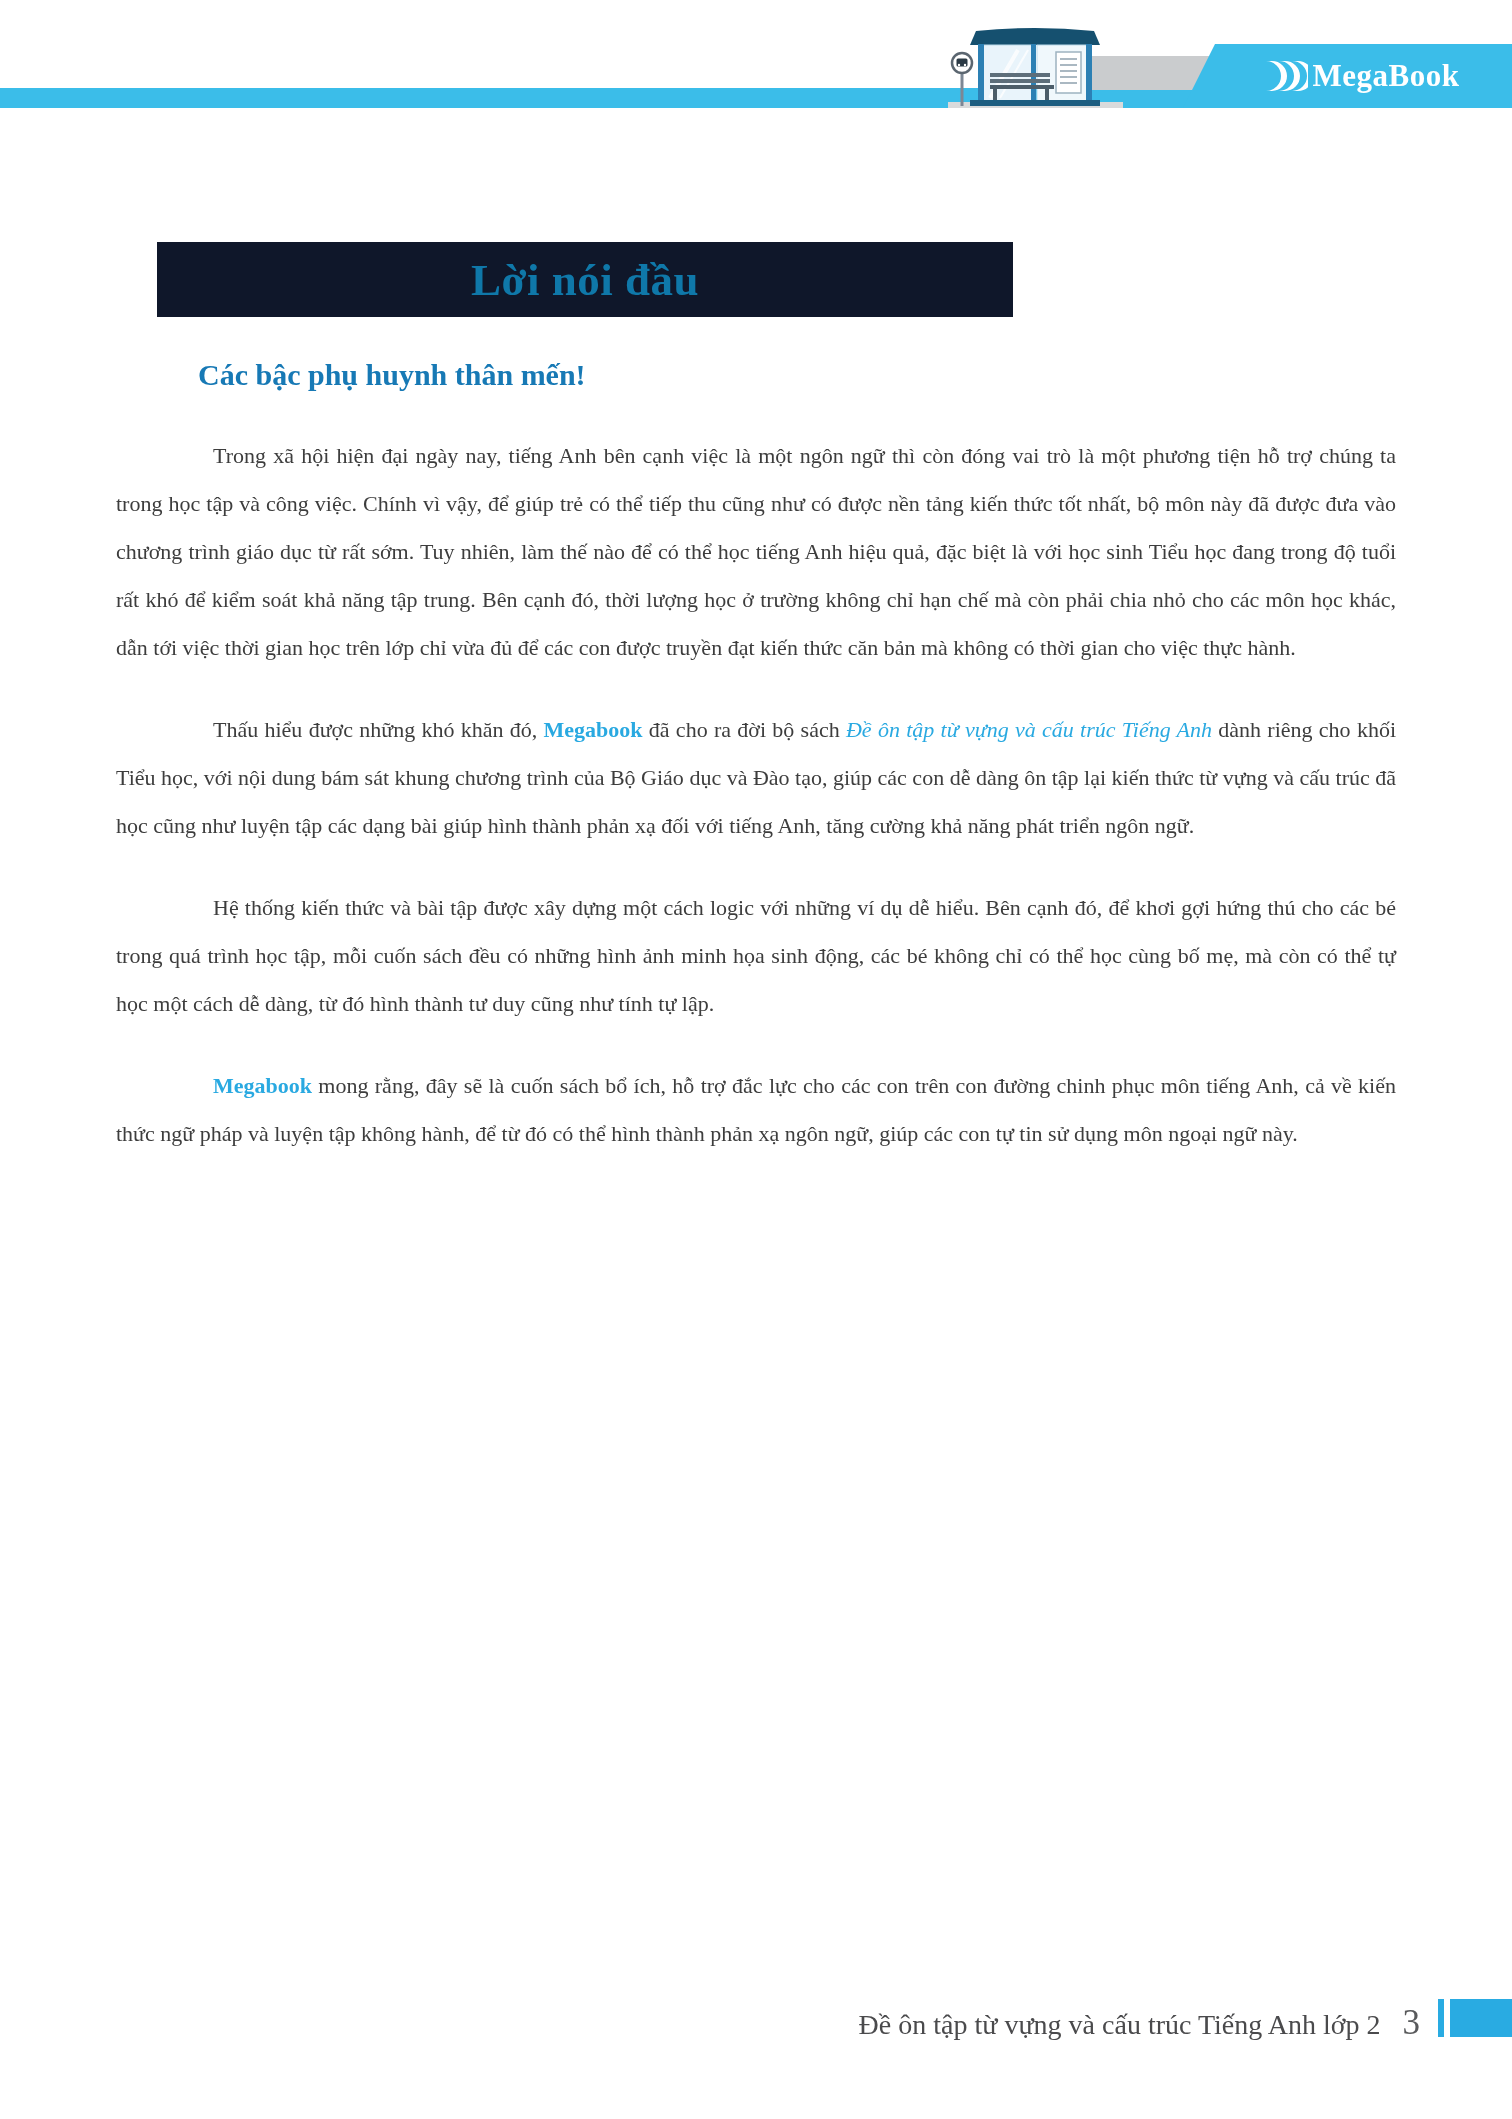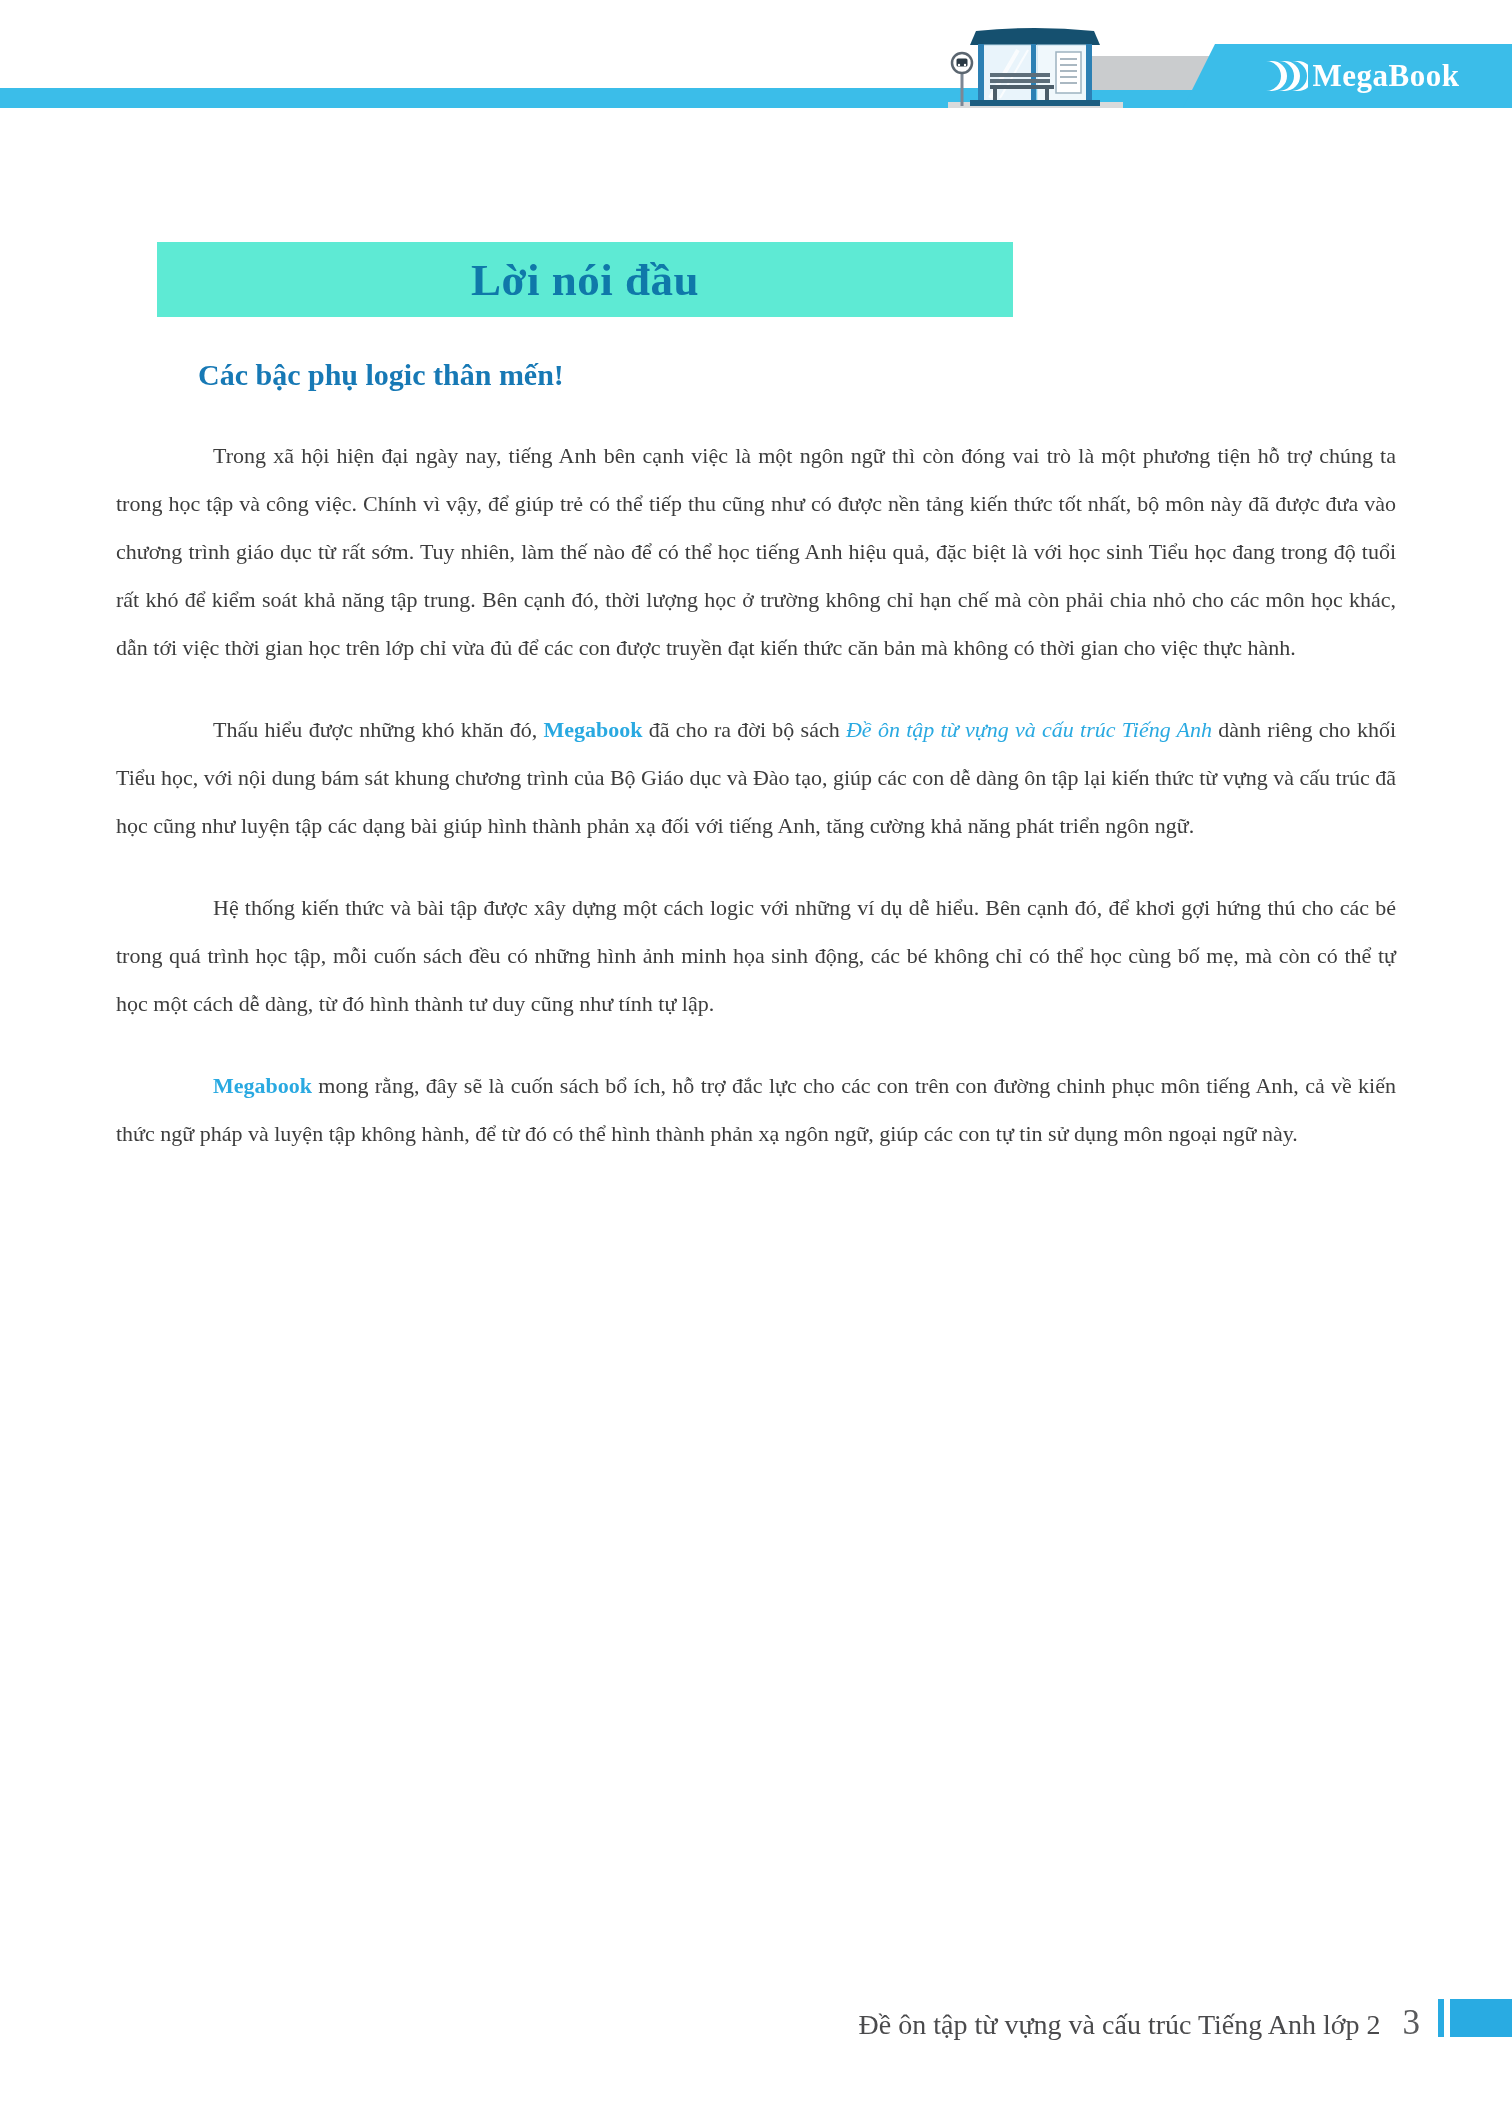--- a/index.html
+++ b/index.html
@@ -53,21 +53,21 @@
     position: absolute;
     left: 940px; top: 20px;
     width: 190px; height: 90px;
   }
 
   
   .title-box {
     position: absolute;
     left: 157px; top: 242px;
     width: 856px; height: 75px;
-    background: #5eead4;
+    background: #0f172a;
     display: flex;
     align-items: center;
     justify-content: center;
   }
   .title-box .title {
     font-size: 45px;
     font-weight: bold;
     color: #0f78a9;
     letter-spacing: 0.5px;
   }
@@ -174,21 +174,21 @@
     <rect x="105" y="69" width="4" height="14" fill="#4c5d69"></rect>
 
     <rect x="30" y="80" width="130" height="6" fill="#1c5d80"></rect>
   </svg>
 
   <div class="title-box">
     <span class="title">Lời nói đầu</span>
   </div>
 
   <div class="content">
-    <div class="salutation">Các bậc phụ logic thân mến!</div>
+    <div class="salutation">Các bậc phụ huynh thân mến!</div>
 
     <p class="body-para">Trong xã hội hiện đại ngày nay, tiếng Anh bên cạnh việc là một ngôn ngữ thì còn đóng vai trò là một phương tiện hỗ trợ chúng ta trong học tập và công việc. Chính vì vậy, để giúp trẻ có thể tiếp thu cũng như có được nền tảng kiến thức tốt nhất, bộ môn này đã được đưa vào chương trình giáo dục từ rất sớm. Tuy nhiên, làm thế nào để có thể học tiếng Anh hiệu quả, đặc biệt là với học sinh Tiểu học đang trong độ tuổi rất khó để kiểm soát khả năng tập trung. Bên cạnh đó, thời lượng học ở trường không chỉ hạn chế mà còn phải chia nhỏ cho các môn học khác, dẫn tới việc thời gian học trên lớp chỉ vừa đủ để các con được truyền đạt kiến thức căn bản mà không có thời gian cho việc thực hành.</p>
 
     <p class="body-para"><span>Thấu hiểu được những khó khăn đó, </span><span class="brand-inline">Megabook</span><span> đã cho ra đời bộ sách </span><span class="series-inline">Đề ôn tập từ vựng và cấu trúc Tiếng Anh</span><span> dành riêng cho khối Tiểu học, với nội dung bám sát khung chương trình của Bộ Giáo dục và Đào tạo, giúp các con dễ dàng ôn tập lại kiến thức từ vựng và cấu trúc đã học cũng như luyện tập các dạng bài giúp hình thành phản xạ đối với tiếng Anh, tăng cường khả năng phát triển ngôn ngữ.</span></p>
 
     <p class="body-para">Hệ thống kiến thức và bài tập được xây dựng một cách logic với những ví dụ dễ hiểu. Bên cạnh đó, để khơi gợi hứng thú cho các bé trong quá trình học tập, mỗi cuốn sách đều có những hình ảnh minh họa sinh động, các bé không chỉ có thể học cùng bố mẹ, mà còn có thể tự học một cách dễ dàng, từ đó hình thành tư duy cũng như tính tự lập.</p>
 
     <p class="body-para"><span class="brand-inline">Megabook</span><span> mong rằng, đây sẽ là cuốn sách bổ ích, hỗ trợ đắc lực cho các con trên con đường chinh phục môn tiếng Anh, cả về kiến thức ngữ pháp và luyện tập không hành, để từ đó có thể hình thành phản xạ ngôn ngữ, giúp các con tự tin sử dụng môn ngoại ngữ này.</span></p>
   </div>
 

